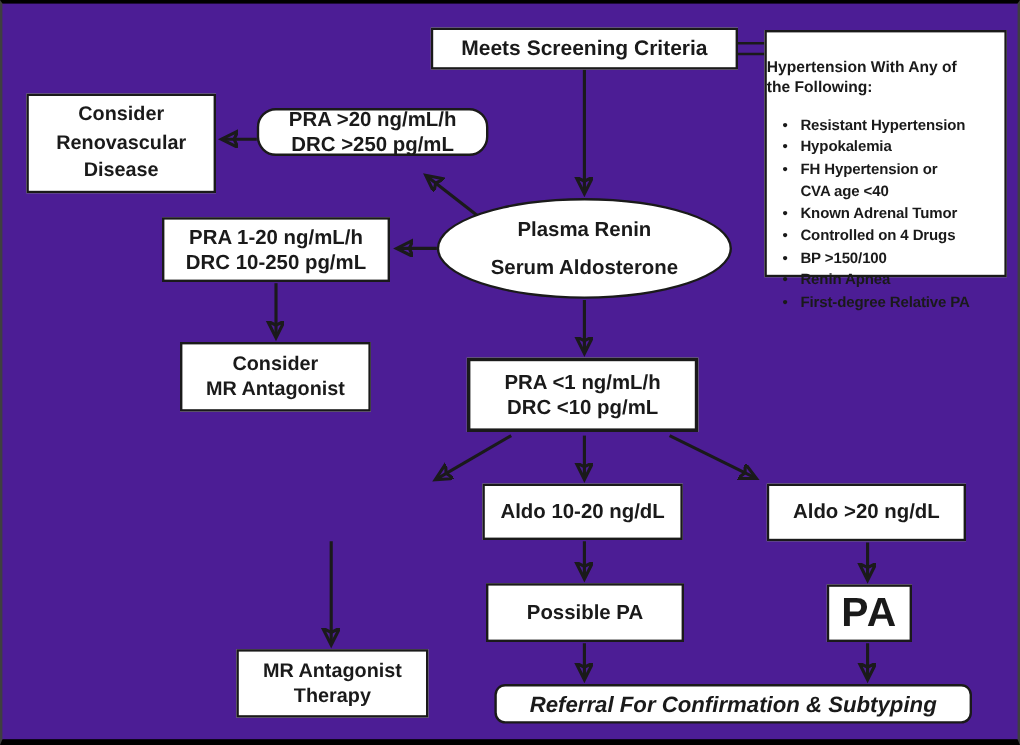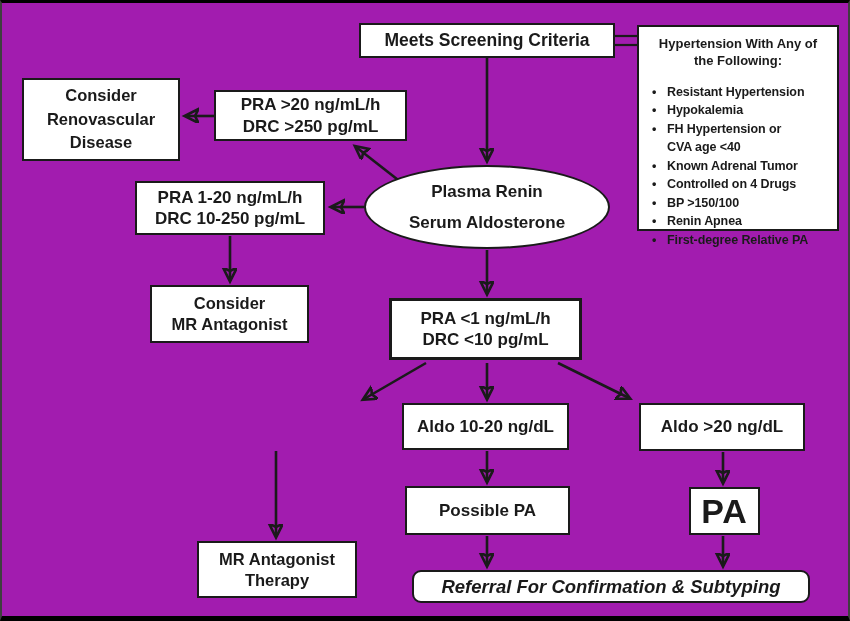--- a/index.html
+++ b/index.html
@@ -1,43 +1,43 @@
 <!DOCTYPE html>
 <html><head>
 <meta charset="utf-8">
 <style>
   html,body{margin:0;padding:0;background:#fff;}
   #canvas{
     position:relative;width:850px;height:621px;box-sizing:border-box;
-    background:#a21caf;overflow:hidden;
+    background:#4c1d95;overflow:hidden;
     font-family:"Liberation Sans",sans-serif;color:#1a1a1a;
     border:2px solid #3f3f3f;border-top:3px solid #000;border-bottom:5px solid #000;
   }
   .node{
     position:absolute;box-sizing:border-box;background:#fff;
     border:2px solid #1a1a1a;
     display:flex;align-items:center;justify-content:center;
     font-weight:bold;text-align:center;white-space:pre-line;
     line-height:1.25;
   }
   #arrows{position:absolute;left:0;top:0;pointer-events:none;}
   #arrows line,#arrows path{stroke:#1a1a1a;stroke-width:2.6;fill:none;}
   #arrows .thin{stroke-width:2.2;}
 
   .n-meets{left:357px;top:20px;width:256px;height:35px;font-size:17.5px;border-width:2.5px;}
   .n-panel{left:635px;top:22px;width:202px;height:206px;border-width:2.5px;background:#fff;position:absolute;box-sizing:border-box;}
-  .panel-title{font-weight:bold;font-size:13px;text-align:center;margin-top:9px;line-height:1.3;white-space:pre-line;}
+  .panel-title{font-weight:bold;font-size:13px;text-align:left;margin-top:21px;line-height:1.3;white-space:pre-line;}
   .panel-list{margin:13px 0 0 0;padding:0 6px 0 10px;list-style:none;}
   .panel-list li{
     position:relative;font-weight:bold;font-size:12.5px;line-height:18.5px;
     padding-left:18px;white-space:pre-line;letter-spacing:-0.1px;
   }
   .panel-list li::before{content:"\2022";position:absolute;left:3px;top:0;}
   .n-renov{left:20px;top:75px;width:158px;height:83px;font-size:16.5px;line-height:1.45;border-width:2.5px;}
-  .n-prahigh{left:212px;top:87px;width:193px;height:51px;font-size:17px;border-width:2.5px;}
+  .n-prahigh{left:212px;top:87px;width:193px;height:40px;font-size:17px;border-width:2.5px;border-radius:16px;}
   .n-pramid{left:133px;top:178px;width:190px;height:54px;font-size:17px;border-width:2.5px;}
   .n-ellipse{left:362px;top:162px;width:246px;height:84px;border-radius:50%;font-size:17px;line-height:1.85;border-width:2px;}
   .n-considermr{left:148px;top:282px;width:159px;height:58px;font-size:16.5px;border-width:2.5px;}
   .n-pralow{left:387px;top:295px;width:193px;height:62px;font-size:17px;border-width:3px;}
   .n-aldolow{left:190px;top:402px;width:167px;height:45px;font-size:17px;}
   .n-aldomid{left:400px;top:400px;width:167px;height:47px;font-size:17px;border-width:2.5px;}
   .n-aldohigh{left:637px;top:400px;width:166px;height:48px;font-size:17px;border-width:2.5px;text-align:center;}
   .n-mrtherapy{left:195px;top:538px;width:160px;height:57px;font-size:16.5px;border-width:2.5px;}
   .n-possible{left:403px;top:483px;width:165px;height:49px;font-size:17px;border-width:2.5px;}
   .n-pa{left:687px;top:484px;width:71px;height:48px;font-size:34px;letter-spacing:1px;border-width:2.5px;}

